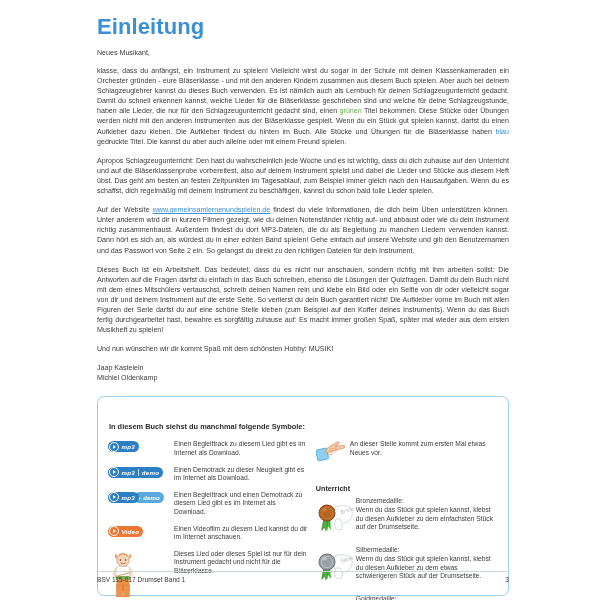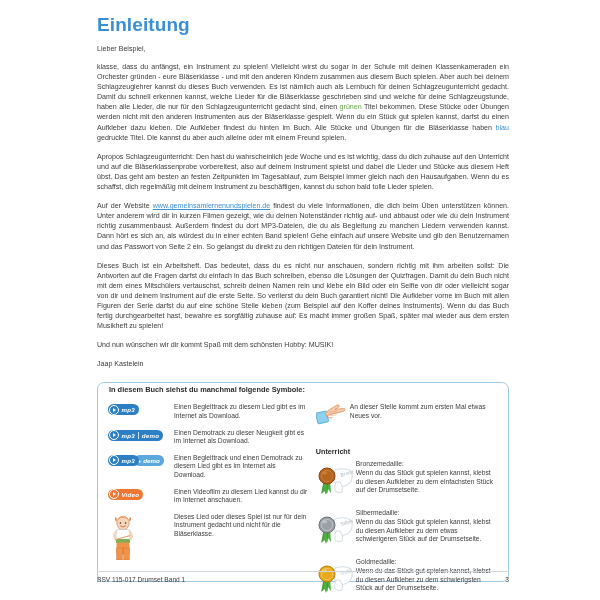--- a/index.html
+++ b/index.html
@@ -23,21 +23,21 @@
   }
   .content {
     position: absolute;
     left: 97px;
     top: 14px;
     width: 412px;
   }
 
   
   .doc-title {
-    font-size: 19px;
+    font-size: 22px;
     font-weight: bold;
     color: #3b8fd4;
     margin: 0 0 9px 0;
     letter-spacing: 0.1px;
   }
 
   .salutation {
     font-size: 7.1px;
     color: #3b3b3b;
     margin: 0 0 9px 0;
@@ -63,21 +63,21 @@
     font-size: 7.1px;
     line-height: 10px;
     color: #3b3b3b;
     margin: 8px 0 13px 0;
   }
 
   
   .symbols-box {
     border: 1px solid #9ecbe8;
     border-radius: 7px;
-    padding: 2px 10px 10px 10px;
+    padding: 25px 10px 10px 10px;
     box-sizing: border-box;
     width: 412px;
     height: 200px;
     position: relative;
   }
   .symbols-title {
     font-size: 7.4px;
     font-weight: bold;
     color: #2b2b2b;
     margin: 0 0 9px 1px;
@@ -218,34 +218,35 @@
   }
 </style>
 </head>
 <body>
 
 <div class="page">
   <div class="content">
 
     <h1 class="doc-title">Einleitung</h1>
 
-    <div class="salutation">Lieber Beispiel,</div>
+    <div class="salutation">Neues Musikant,</div>
 
     <p class="body-par"><span>klasse, dass du anfängst, ein Instrument zu spielen! Vielleicht wirst du sogar in der Schule mit deinen Klassenkameraden ein Orchester gründen - eure Bläserklasse - und mit den anderen Kindern zusammen aus diesem Buch spielen. Aber auch bei deinem Schlagzeuglehrer kannst du dieses Buch verwenden. Es ist nämlich auch als Lernbuch für deinen Schlagzeugunterricht gedacht. Damit du schnell erkennen kannst, welche Lieder für die Bläserklasse geschrieben sind und welche für deine Schlagzeugstunde, haben alle Lieder, die nur für den Schlagzeugunterricht gedacht sind, einen </span><span class="word-gruen">grünen</span><span> Titel bekommen. Diese Stücke oder Übungen werden nicht mit den anderen Instrumenten aus der Bläserklasse gespielt. Wenn du ein Stück gut spielen kannst, darfst du einen Aufkleber dazu kleben. Die Aufkleber findest du hinten im Buch. Alle Stücke und Übungen für die Bläserklasse haben </span><span class="word-blau">blau</span><span> gedruckte Titel. Die kannst du aber auch alleine oder mit einem Freund spielen.</span></p>
 
     <p class="body-par">Apropos Schlagzeugunterricht: Den hast du wahrscheinlich jede Woche und es ist wichtig, dass du dich zuhause auf den Unterricht und auf die Bläserklassenprobe vorbereitest, also auf deinem Instrument spielst und dabei die Lieder und Stücke aus diesem Heft übst. Das geht am besten an festen Zeitpunkten im Tagesablauf, zum Beispiel immer gleich nach den Hausaufgaben. Wenn du es schaffst, dich regelmäßig mit deinem Instrument zu beschäftigen, kannst du schon bald tolle Lieder spielen.</p>
 
     <p class="body-par"><span>Auf der Website </span><a class="weblink" href="#">www.gemeinsamlernenundspielen.de</a><span> findest du viele Informationen, die dich beim Üben unterstützen können. Unter anderem wird dir in kurzen Filmen gezeigt, wie du deinen Notenständer richtig auf- und abbaust oder wie du dein Instrument richtig zusammenbaust. Außerdem findest du dort MP3-Dateien, die du als Begleitung zu manchen Liedern verwenden kannst. Dann hört es sich an, als würdest du in einer echten Band spielen! Gehe einfach auf unsere Website und gib den Benutzernamen und das Passwort von Seite 2 ein. So gelangst du direkt zu den richtigen Dateien für dein Instrument.</span></p>
 
     <p class="body-par">Dieses Buch ist ein Arbeitsheft. Das bedeutet, dass du es nicht nur anschauen, sondern richtig mit ihm arbeiten sollst: Die Antworten auf die Fragen darfst du einfach in das Buch schreiben, ebenso die Lösungen der Quizfragen. Damit du dein Buch nicht mit dem eines Mitschülers vertauschst, schreib deinen Namen rein und klebe ein Bild oder ein Selfie von dir oder vielleicht sogar von dir und deinem Instrument auf die erste Seite. So verlierst du dein Buch garantiert nicht! Die Aufkleber vorne im Buch mit allen Figuren der Serie darfst du auf eine schöne Stelle kleben (zum Beispiel auf den Koffer deines Instruments). Wenn du das Buch fertig durchgearbeitet hast, bewahre es sorgfältig zuhause auf: Es macht immer großen Spaß, später mal wieder aus dem ersten Musikheft zu spielen!</p>
 
     <p class="body-par">Und nun wünschen wir dir kommt Spaß mit dem schönsten Hobby: MUSIK!</p>
 
     <div class="signature">
       <div>Jaap Kastelein</div>
+      <div>Michiel Oldenkamp</div>
     </div>
 
     <div class="symbols-box">
       <div class="symbols-title">In diesem Buch siehst du manchmal folgende Symbole:</div>
 
       <div class="cols">
 
         <div class="col-left">
 
           <div class="sym-row">

